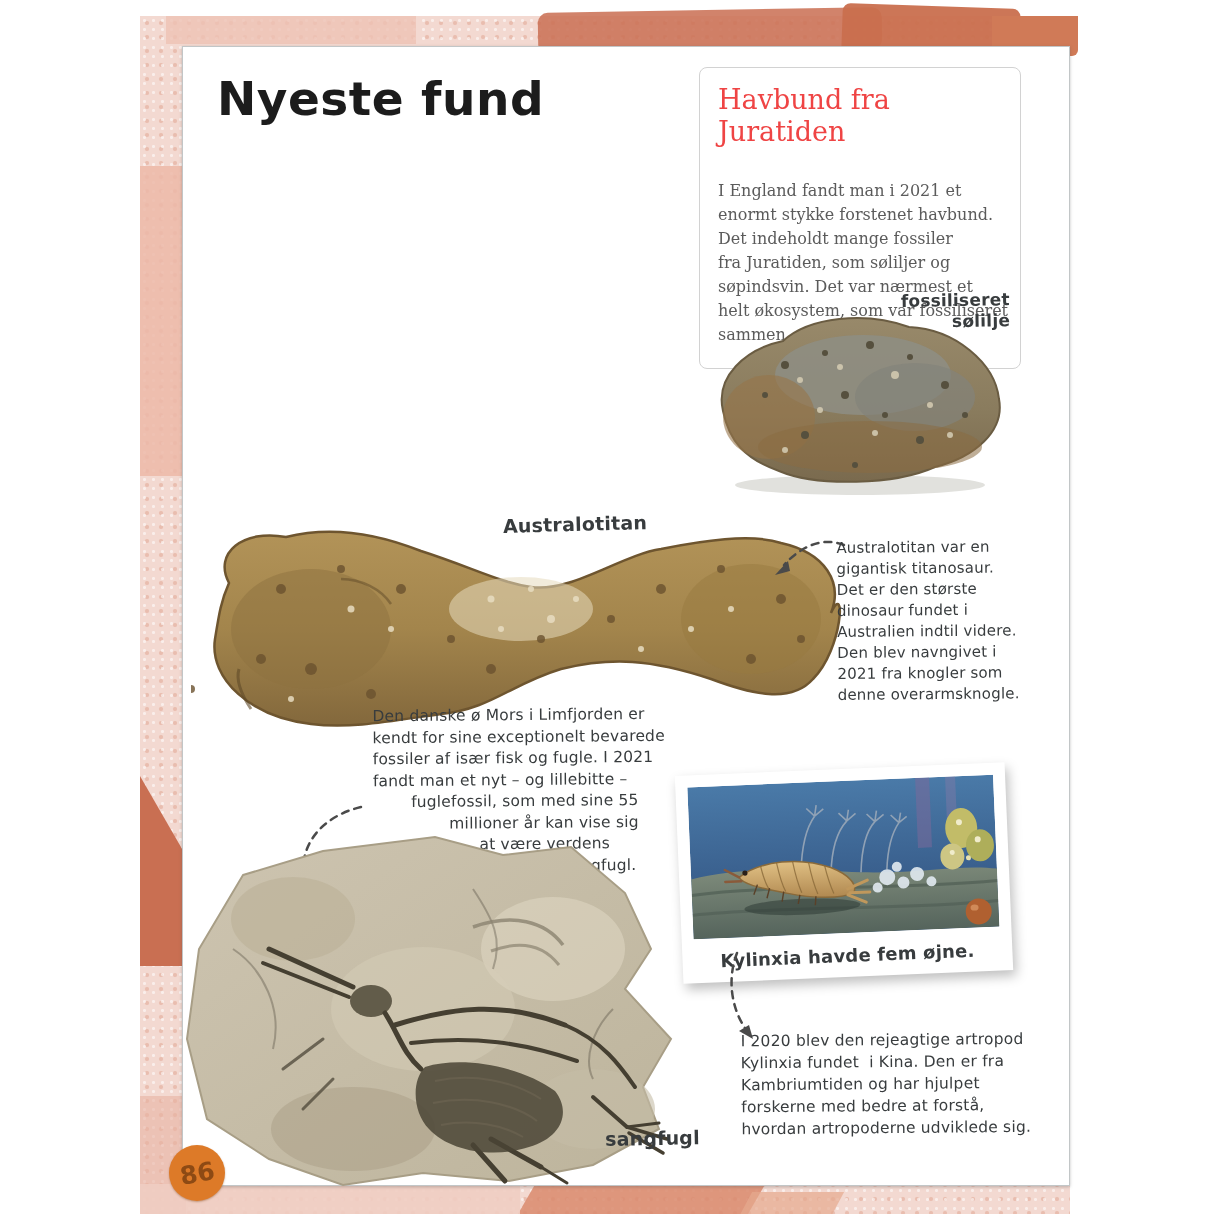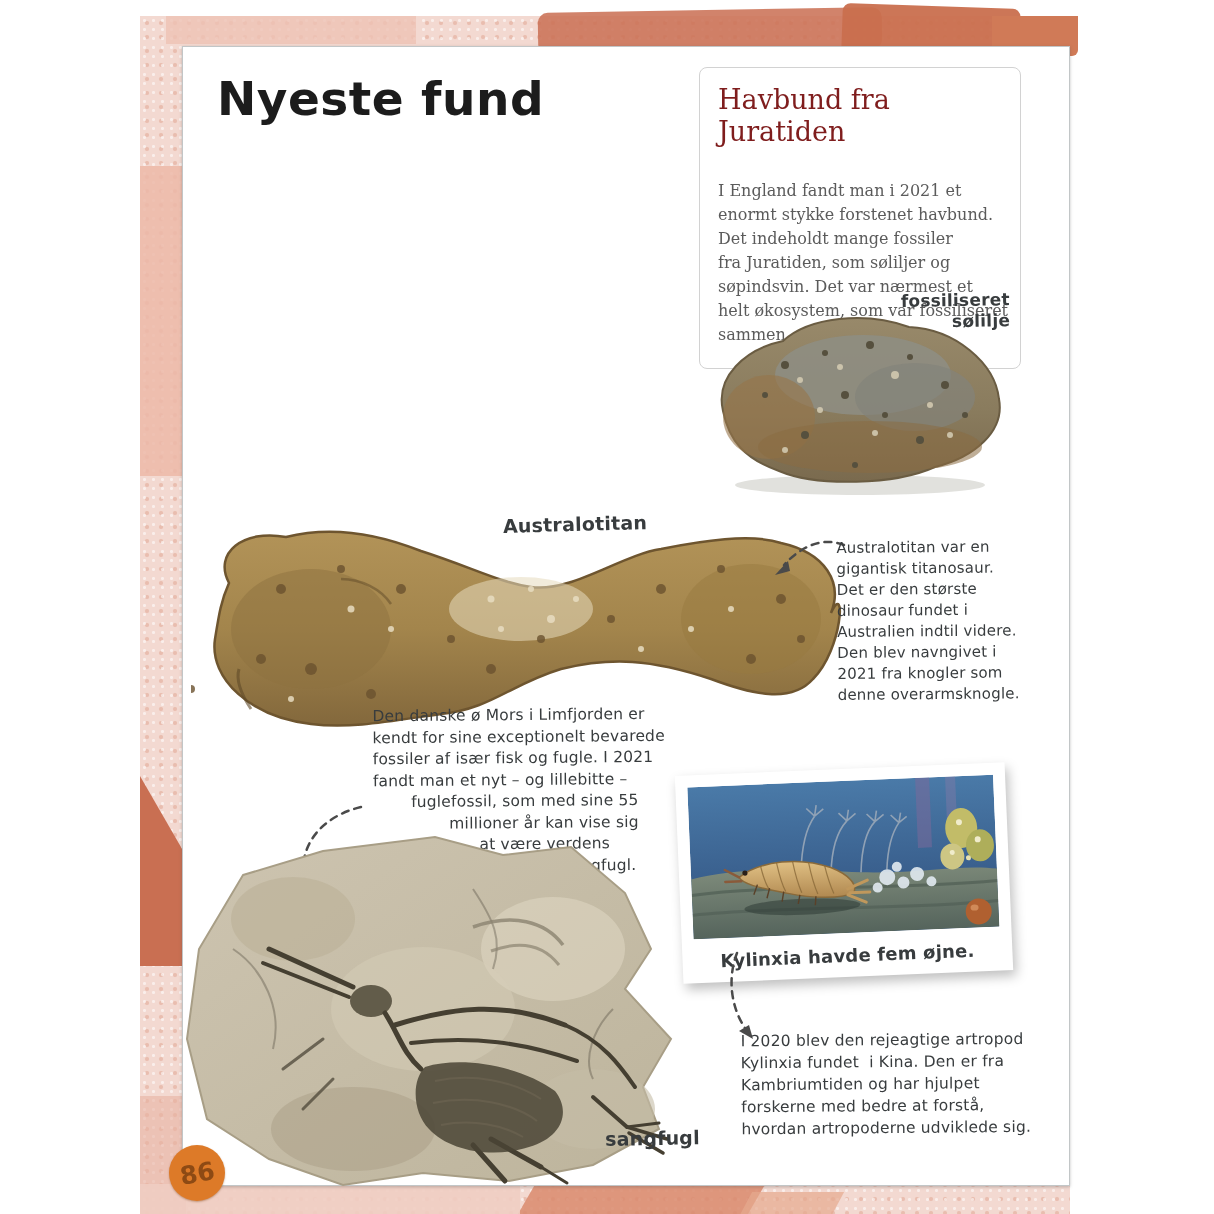--- a/index.html
+++ b/index.html
@@ -44,21 +44,21 @@
     font-family:"DejaVu Serif","Liberation Serif",serif;font-size:22px;line-height:35px;
     color:#4a4a4a;white-space:pre;
   }
   .sidebox{
     position:absolute;left:516px;top:20px;width:322px;height:302px;
     background:#fff;border:1px solid #d2d2d2;border-radius:8px;
     box-sizing:border-box;padding:16px 16px 10px 18px;
   }
   .sidebox .head{
     font-family:"DejaVu Serif","Liberation Serif",serif;font-size:27px;line-height:32px;
-    color:#7f1d1d;white-space:pre;margin-bottom:14px;
+    color:#ef4444;white-space:pre;margin-bottom:14px;
   }
   .sidebox .bodytext{
     font-family:"DejaVu Serif","Liberation Serif",serif;font-size:16px;line-height:24px;
     color:#5b5b5b;white-space:pre;margin-top:31px;
   }
   .hand{
     font-family:"DejaVu Sans",sans-serif;color:#383c3e;letter-spacing:.2px;
   }
   .rock-caption{
     position:absolute;right:10px;top:222px;text-align:right;

